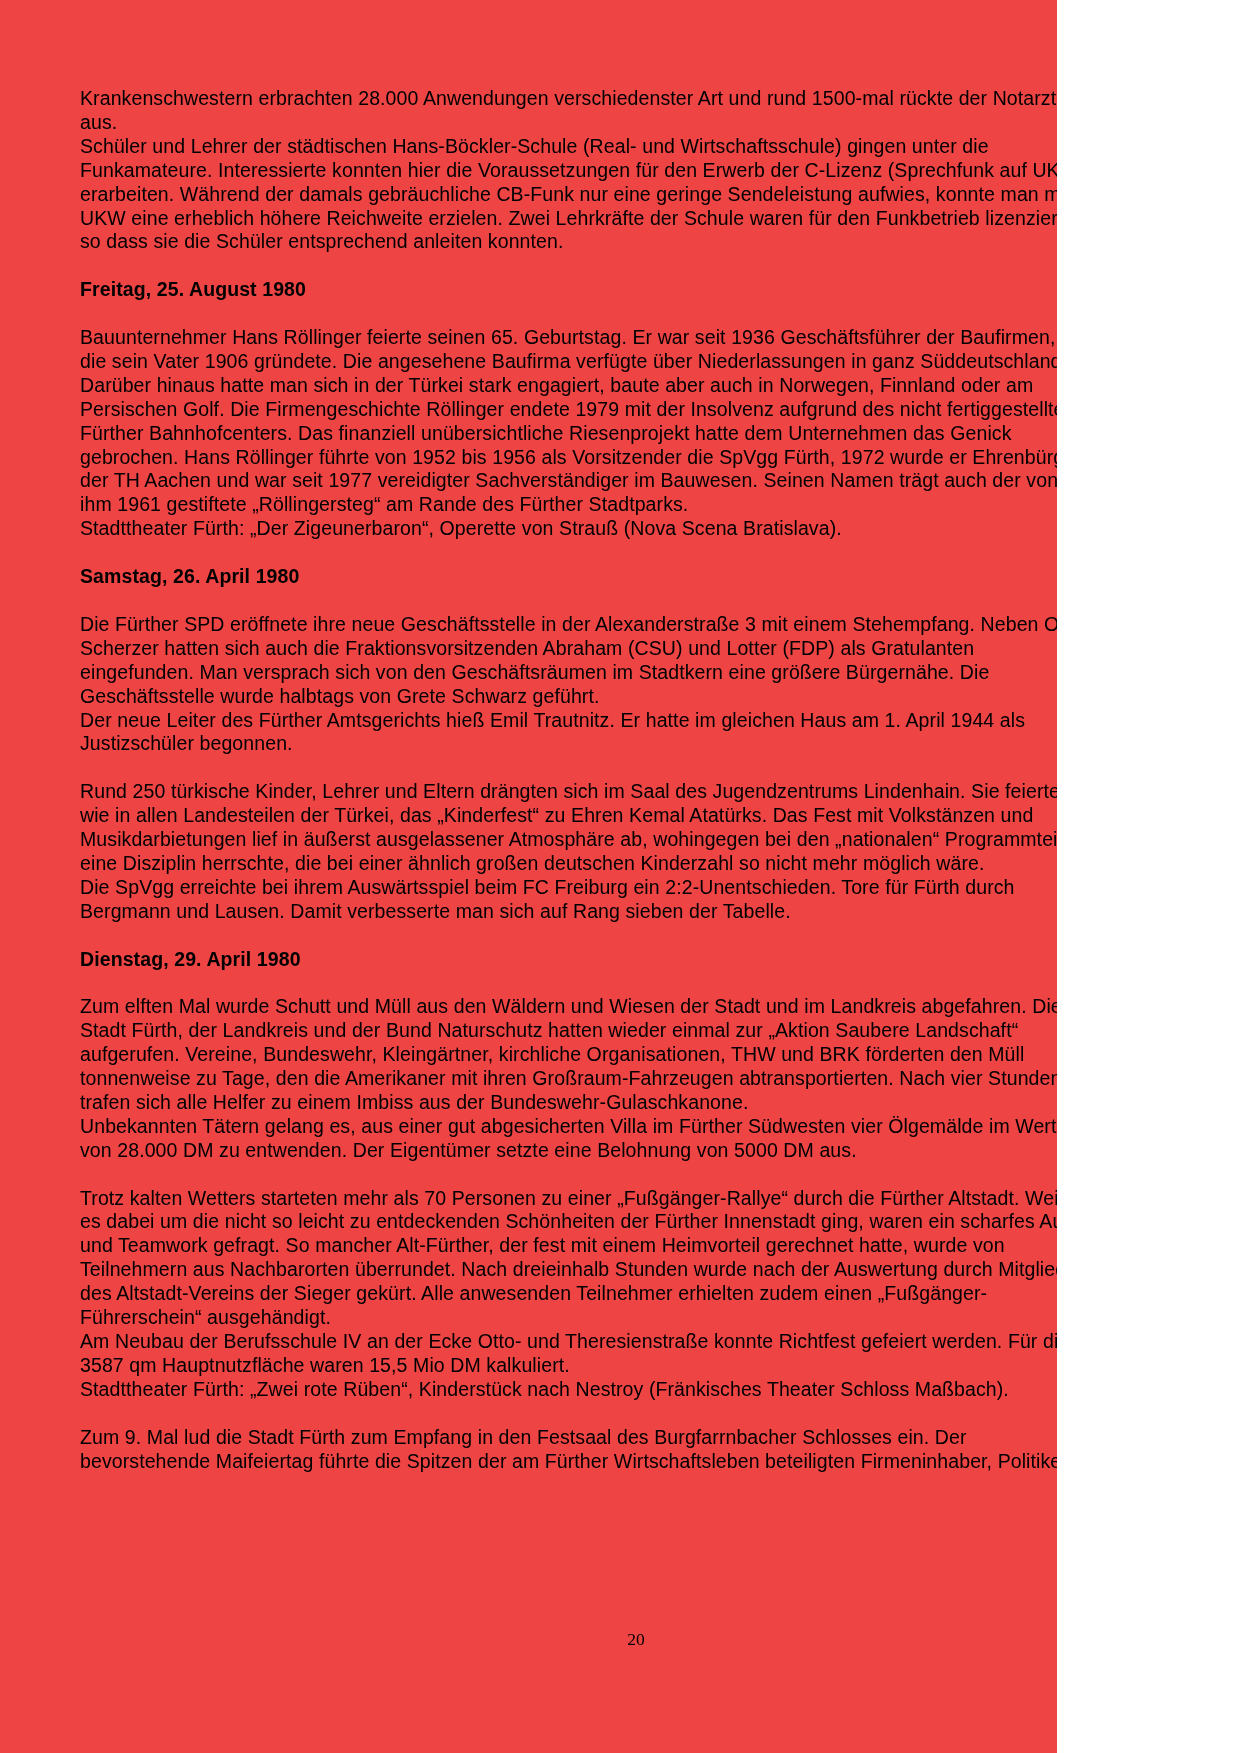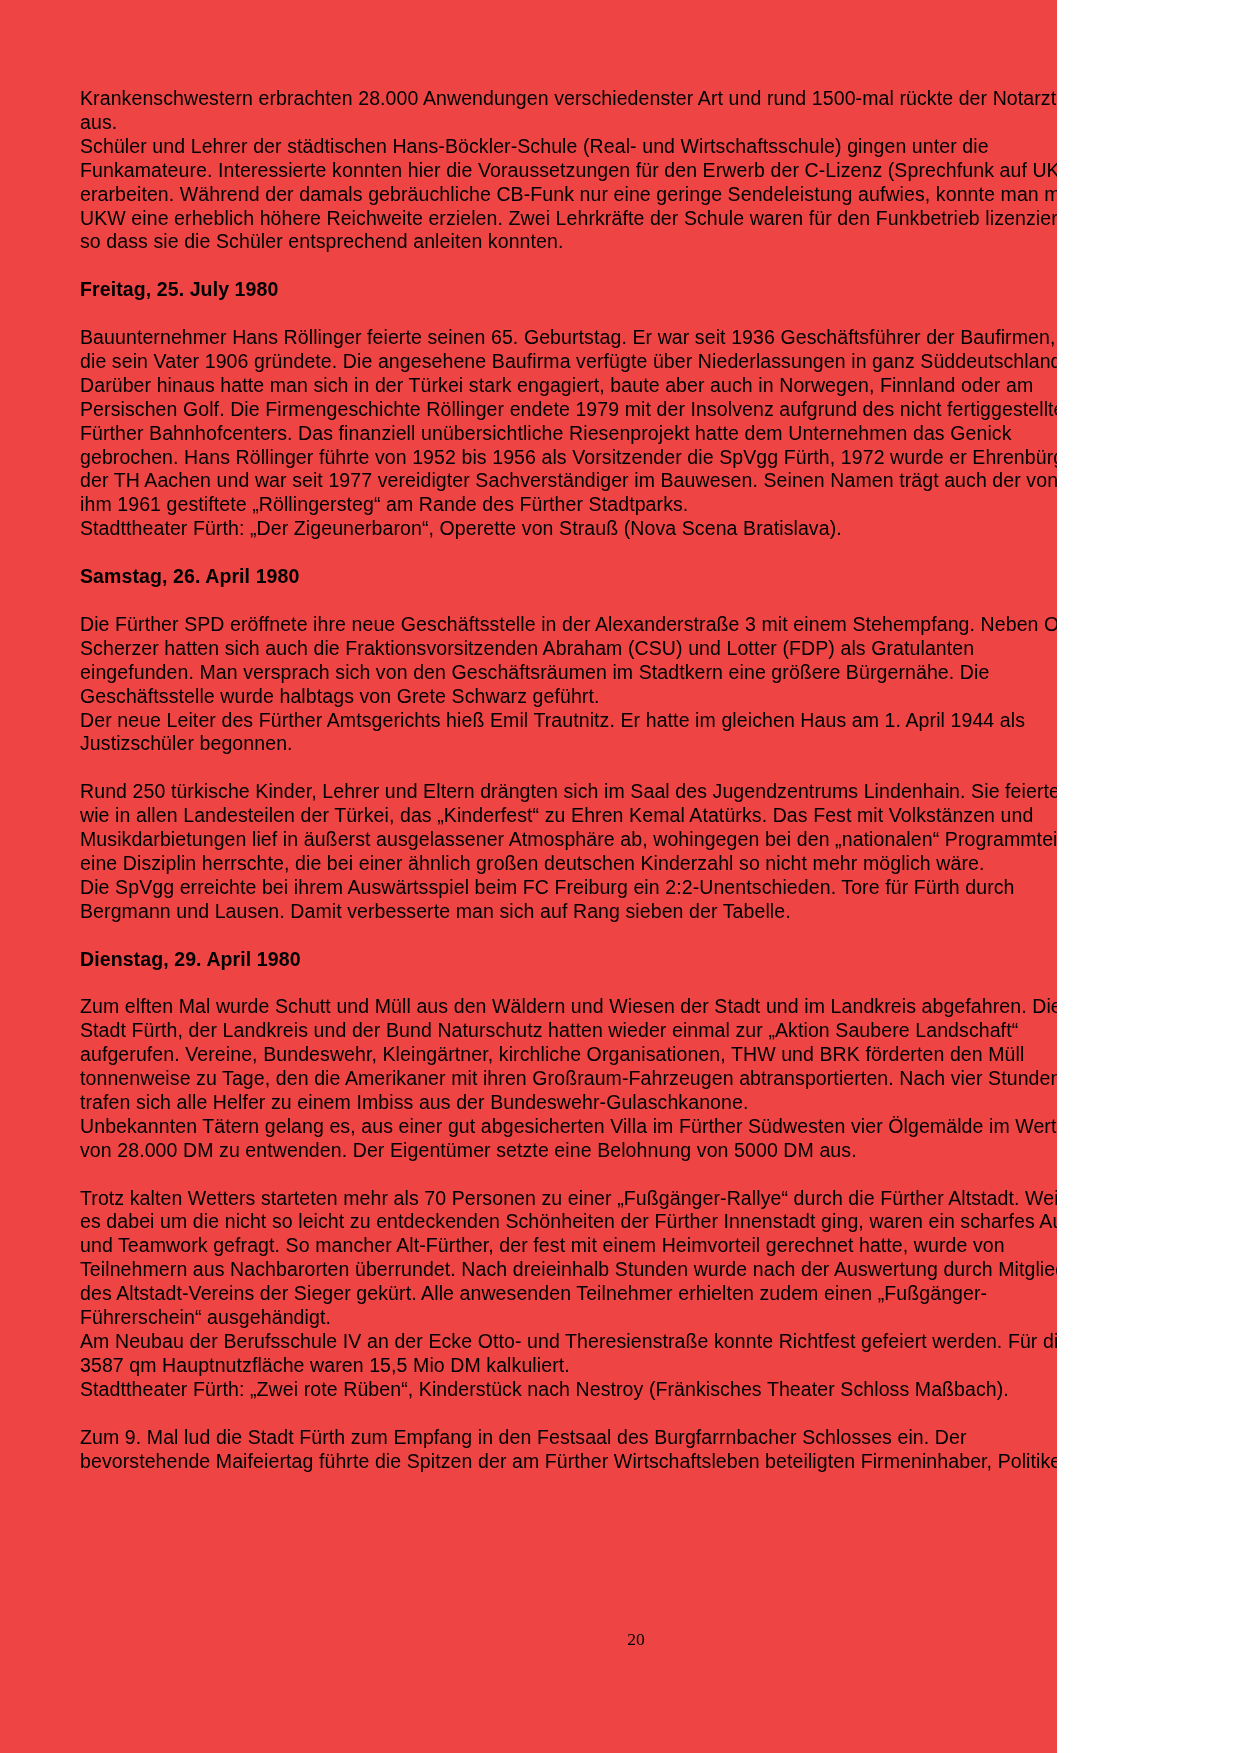--- a/index.html
+++ b/index.html
@@ -49,21 +49,21 @@
 
 <div class="page">
   <div class="content" id="content">
       <div class="block paragraph">Krankenschwestern erbrachten 28.000 Anwendungen verschiedenster Art und rund 1500-mal rückte der Notarzt
 aus.
 Schüler und Lehrer der städtischen Hans-Böckler-Schule (Real- und Wirtschaftsschule) gingen unter die
 Funkamateure. Interessierte konnten hier die Voraussetzungen für den Erwerb der C-Lizenz (Sprechfunk auf UKW)
 erarbeiten. Während der damals gebräuchliche CB-Funk nur eine geringe Sendeleistung aufwies, konnte man mit
 UKW eine erheblich höhere Reichweite erzielen. Zwei Lehrkräfte der Schule waren für den Funkbetrieb lizenziert,
 so dass sie die Schüler entsprechend anleiten konnten.</div>
-      <div class="block heading">Freitag, 25. July 1980</div>
+      <div class="block heading">Freitag, 25. August 1980</div>
       <div class="block paragraph">Bauunternehmer Hans Röllinger feierte seinen 65. Geburtstag. Er war seit 1936 Geschäftsführer der Baufirmen,
 die sein Vater 1906 gründete. Die angesehene Baufirma verfügte über Niederlassungen in ganz Süddeutschland.
 Darüber hinaus hatte man sich in der Türkei stark engagiert, baute aber auch in Norwegen, Finnland oder am
 Persischen Golf. Die Firmengeschichte Röllinger endete 1979 mit der Insolvenz aufgrund des nicht fertiggestellten
 Fürther Bahnhofcenters. Das finanziell unübersichtliche Riesenprojekt hatte dem Unternehmen das Genick
 gebrochen. Hans Röllinger führte von 1952 bis 1956 als Vorsitzender die SpVgg Fürth, 1972 wurde er Ehrenbürger
 der TH Aachen und war seit 1977 vereidigter Sachverständiger im Bauwesen. Seinen Namen trägt auch der von
 ihm 1961 gestiftete „Röllingersteg“ am Rande des Fürther Stadtparks.
 Stadttheater Fürth: „Der Zigeunerbaron“, Operette von Strauß (Nova Scena Bratislava).</div>
       <div class="block heading">Samstag, 26. April 1980</div>

